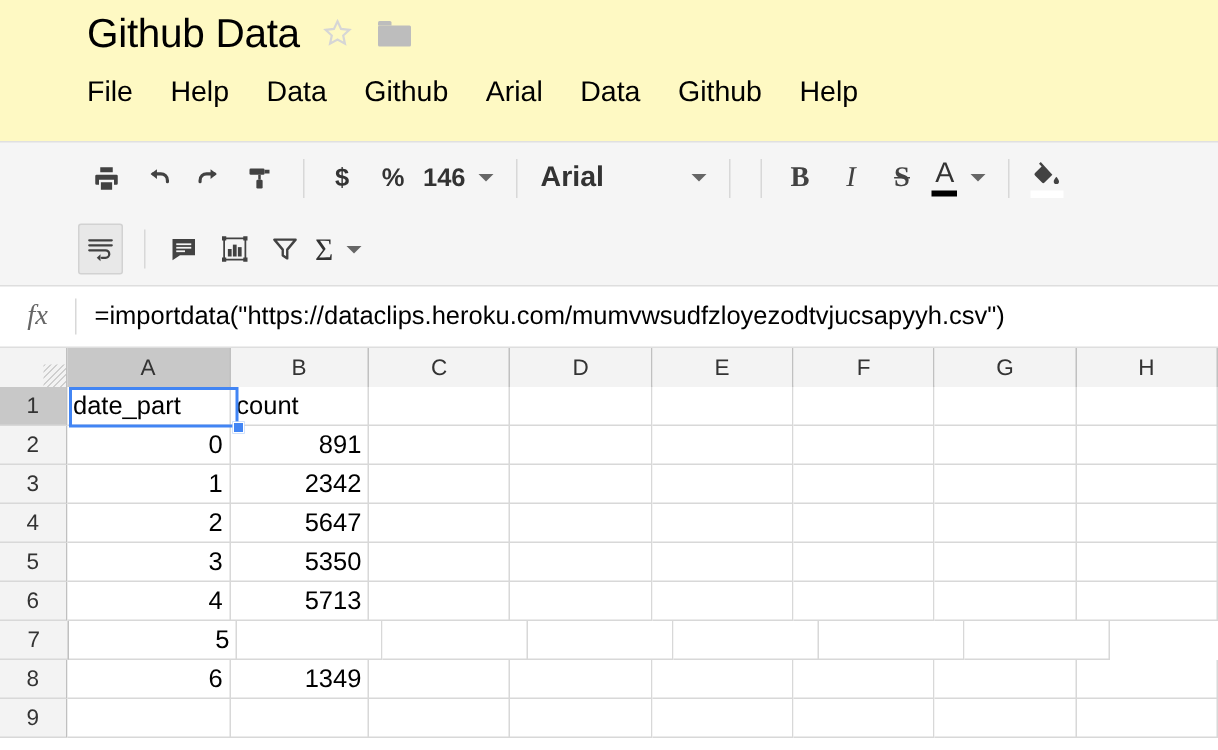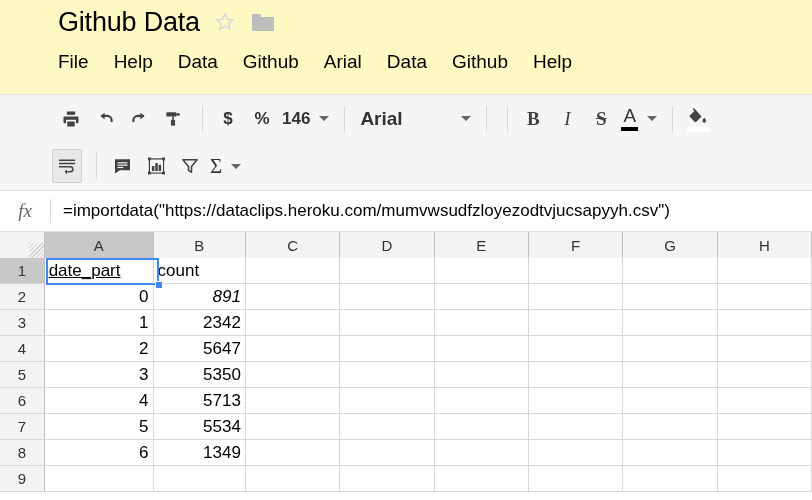--- a/index.html
+++ b/index.html
@@ -505,35 +505,35 @@
         </div>
         <div class="ch-cell" style="width: 97px;">
           <span>H</span>
         </div>
       </div>
     <div class="rows" id="rows">
         <div class="row">
           <div class="rh-cell active">
             <span>1</span>
           </div>
-          <div class="cell txt" style="width: 112px; text-decoration: underline;">date_part</div>
+          <div class="cell txt" style="width: 112px;">date_part</div>
           <div class="cell txt" style="width: 95px;">count</div>
           <div class="cell txt" style="width: 97px;"></div>
           <div class="cell txt" style="width: 97px;"></div>
           <div class="cell txt" style="width: 97px;"></div>
           <div class="cell txt" style="width: 97px;"></div>
           <div class="cell txt" style="width: 97px;"></div>
           <div class="cell txt" style="width: 97px;"></div>
         </div>
         <div class="row">
           <div class="rh-cell">
             <span>2</span>
           </div>
           <div class="cell num" style="width: 112px;">0</div>
-          <div class="cell num" style="width: 95px; font-style: italic;">891</div>
+          <div class="cell num" style="width: 95px;">891</div>
           <div class="cell txt" style="width: 97px;"></div>
           <div class="cell txt" style="width: 97px;"></div>
           <div class="cell txt" style="width: 97px;"></div>
           <div class="cell txt" style="width: 97px;"></div>
           <div class="cell txt" style="width: 97px;"></div>
           <div class="cell txt" style="width: 97px;"></div>
         </div>
         <div class="row">
           <div class="rh-cell">
             <span>3</span>
@@ -584,21 +584,20 @@
           <div class="cell txt" style="width: 97px;"></div>
           <div class="cell txt" style="width: 97px;"></div>
           <div class="cell txt" style="width: 97px;"></div>
           <div class="cell txt" style="width: 97px;"></div>
         </div>
         <div class="row">
           <div class="rh-cell">
             <span>7</span>
           </div>
           <div class="cell num" style="width: 112px;">5</div>
-          <div class="cell num" style="width: 95px;">5534</div>
           <div class="cell txt" style="width: 97px;"></div>
           <div class="cell txt" style="width: 97px;"></div>
           <div class="cell txt" style="width: 97px;"></div>
           <div class="cell txt" style="width: 97px;"></div>
           <div class="cell txt" style="width: 97px;"></div>
           <div class="cell txt" style="width: 97px;"></div>
         </div>
         <div class="row">
           <div class="rh-cell">
             <span>8</span>

